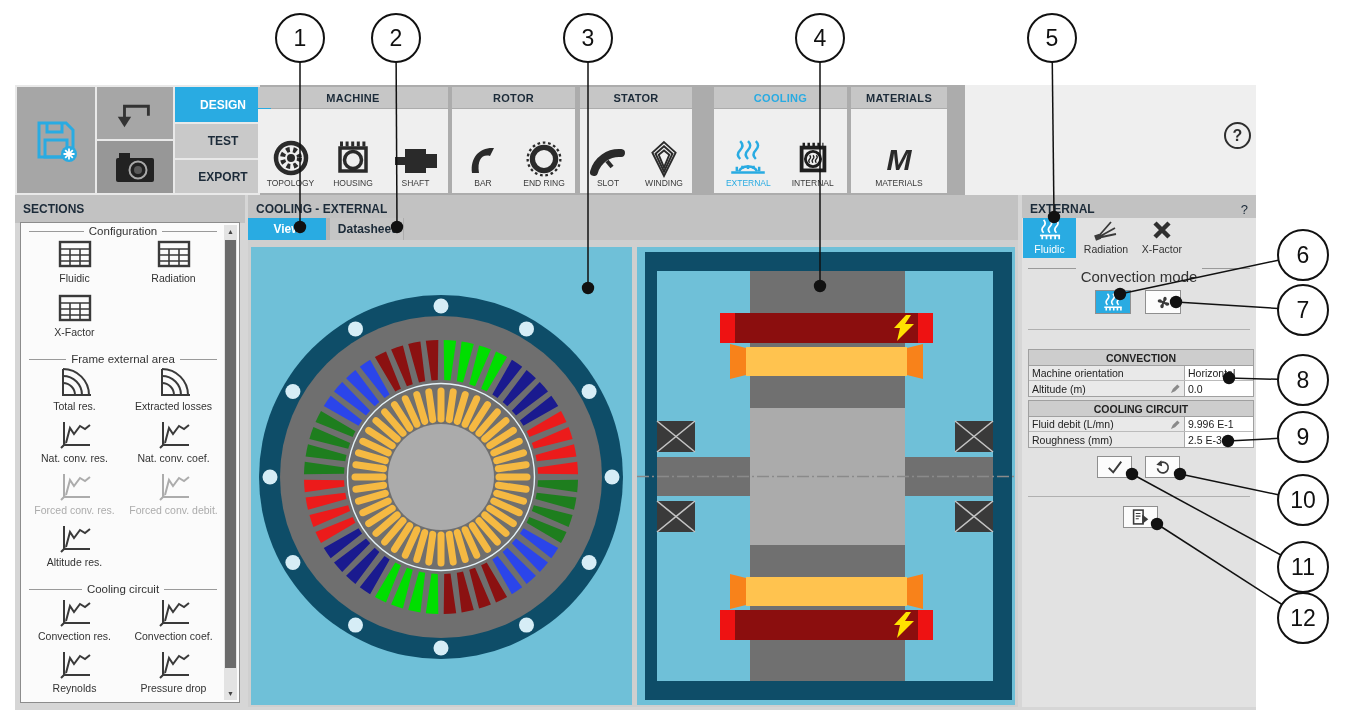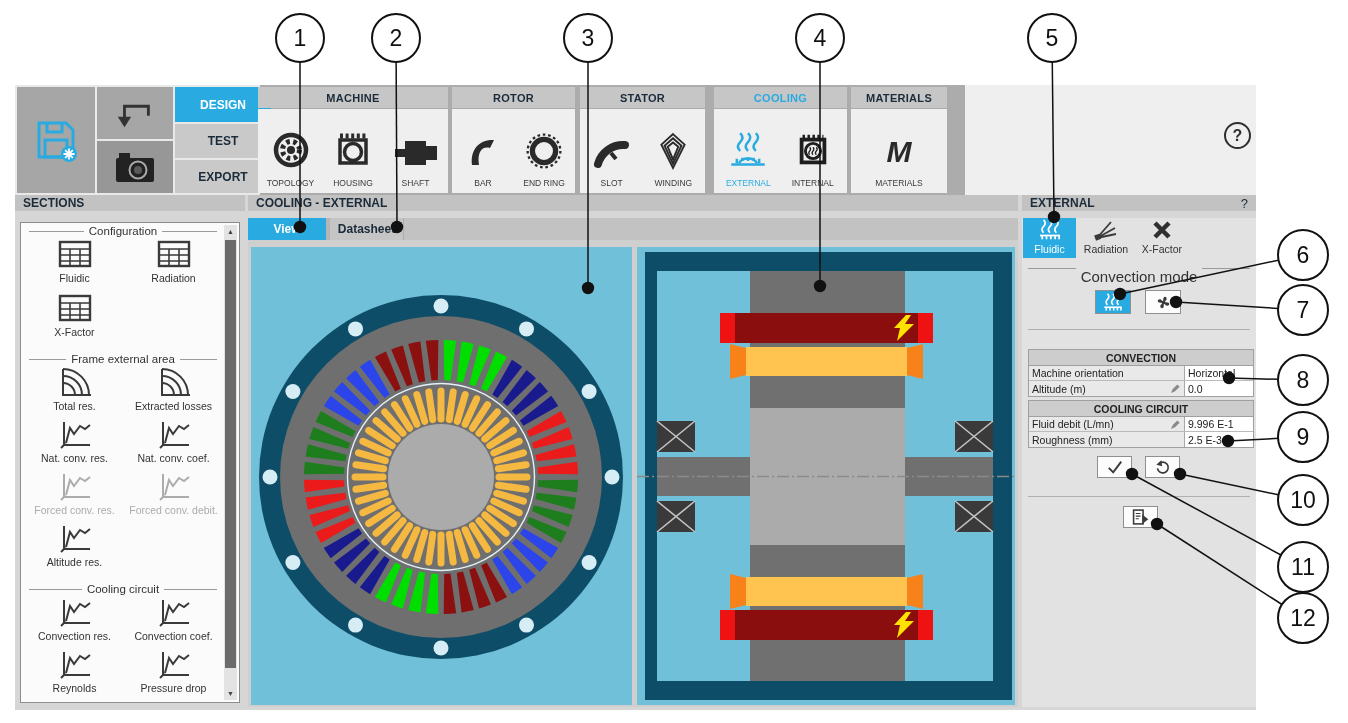--- a/index.html
+++ b/index.html
@@ -17,29 +17,29 @@
   .tb-btn3 { position:absolute; left:160px; width:96px; height:34px; display:flex; align-items:center; justify-content:center;
              font-size:12px; font-weight:bold; color:var(--c-header-text); background:#C9C9C9; cursor:default; }
   .tb-btn3.active { background:var(--c-accent); color:#fff; }
   .tb-group { position:absolute; top:2px; height:106px; }
   .tb-group-head { height:21px; background:#C6C6C6; display:flex; align-items:center; justify-content:center;
                    font-size:11px; font-weight:bold; color:var(--c-header-text); letter-spacing:.3px; }
   .tb-group-head.accent { color:var(--c-accent); }
   .tb-group-body { position:absolute; left:0; right:0; top:22px; bottom:0; background:#EFEFEF;
                    display:flex; align-items:center; justify-content:space-evenly; }
   .tb-item { display:flex; flex-direction:column; align-items:center; justify-content:flex-end; height:74px; width:60px; }
-  .tb-item .lbl { font-size:8.5px; color:#3A3A3A; margin-top:8px; white-space:nowrap; }
+  .tb-item .lbl { font-size:8.5px; color:#3A3A3A; margin-top:0; white-space:nowrap; }
   .tb-item.accent .lbl { color:var(--c-accent); }
   #tb-right-fill { left:950px; top:0; width:291px; height:110px; background:#EFEFEF; }
   #help-icon { left:1209px; top:37px; width:27px; height:27px; border:2.5px solid #2E2E2E; border-radius:50%;
                display:flex; align-items:center; justify-content:center; font-weight:bold; font-size:16px; color:#2E2E2E; background:#EFEFEF; }
 
   
   .panel-head { position:absolute; height:15px; background:var(--c-bar-header); display:flex; align-items:center;
-                font-size:12px; font-weight:bold; color:var(--c-header-text); padding:8px 8px; }
+                font-size:12px; font-weight:bold; color:var(--c-header-text); padding:14px 8px; }
 
   
   #sections-body { left:20px; top:222px; width:220px; height:481px; background:#FBFBFB; border:1px solid #8C8C8C; }
   .s-sep { position:absolute; left:8px; width:188px; display:flex; align-items:center; gap:5px;
            font-size:11.5px; color:#333; }
   .s-sep::before,.s-sep::after { content:""; flex:1; height:1px; background:#9A9A9A; }
   .s-row { position:absolute; left:4px; width:198px; display:flex; }
   .s-cell { width:99px; display:flex; flex-direction:column; align-items:center; cursor:default; }
   .s-cell .lbl { font-size:10.5px; color:#333; margin-top:3px; white-space:nowrap; }
   .s-cell.disabled .lbl { color:#ACACAC;text-align:right; }
@@ -165,21 +165,21 @@
       <div class="tb-item">
         <svg width="38" height="38" viewBox="0 0 36 36">
           <circle cx="18" cy="18" r="11" stroke="#2A2A2A" stroke-width="5" fill="none"></circle>
           <circle cx="18" cy="18" r="15.5" stroke="#2A2A2A" stroke-width="2.2" stroke-dasharray="2.5 2.6" fill="none"></circle>
         </svg>
         <span class="lbl">END RING</span>
       </div>
     </div>
   </div>
 
-  <div class="tb-group" style="left:565px;width:125px;">
+  <div class="tb-group" style="left:565px;width:112px;">
     <div class="tb-group-head">STATOR</div>
     <div class="tb-group-body">
       <div class="tb-item">
         <svg width="38" height="32" viewBox="0 0 38 32">
           <path d="M5 26 A26 26 0 0 1 32 7" stroke="#2A2A2A" stroke-width="8" stroke-linecap="round" fill="none"></path>
           <path d="M18 15 L23 21" stroke="#2A2A2A" stroke-width="4"></path>
         </svg>
         <span class="lbl">SLOT</span>
       </div>
       <div class="tb-item">

